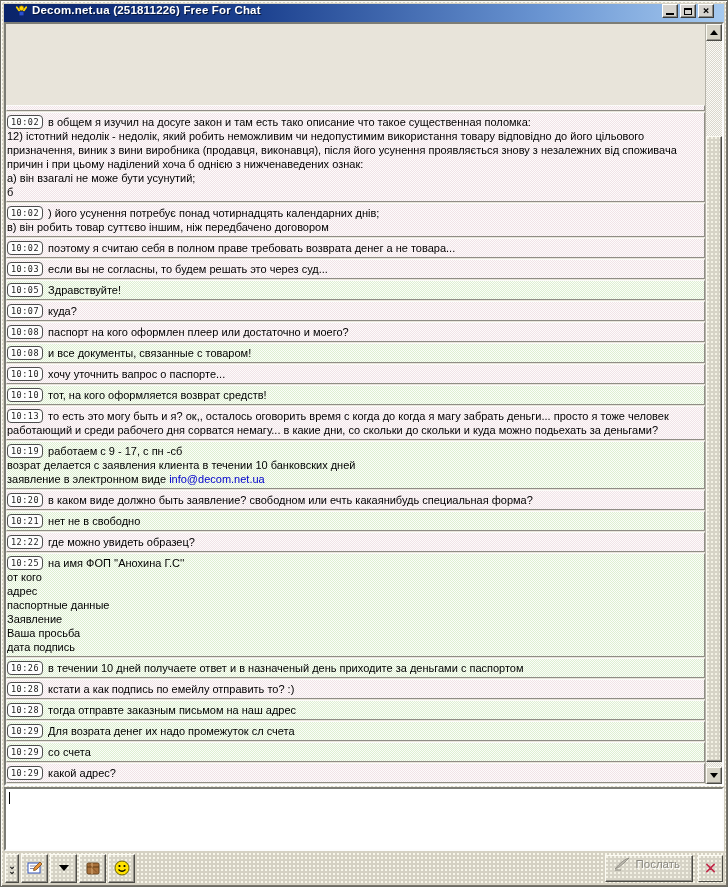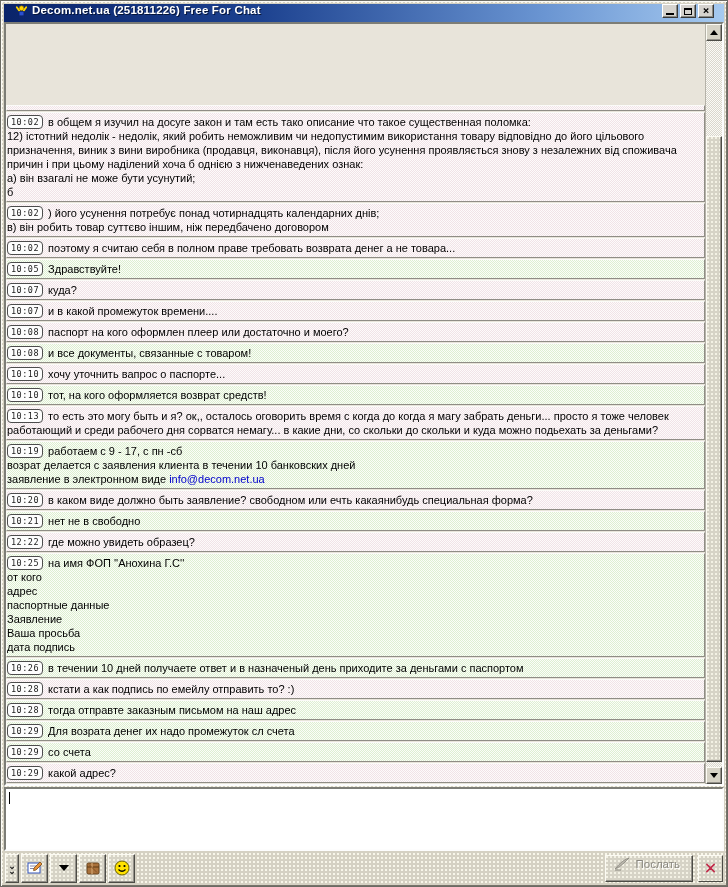--- a/index.html
+++ b/index.html
@@ -173,23 +173,23 @@
         </span>
     </span>
   </div>
 
   <div class="chat-frame">
     <div class="chat-list" id="chat-list">
         <div class="msg pink"></div>
         <div class="msg pink"><span class="tstamp">10:02</span><span class="mtext">в общем я изучил на досуге закон и там есть тако описание что такое существенная поломка:<br>12) істотний недолік - недолік, який робить неможливим чи недопустимим використання товару відповідно до його цільового призначення, виник з вини виробника (продавця, виконавця), після його усунення проявляється знову з незалежних від споживача причин і при цьому наділений хоча б однією з нижченаведених ознак:<br>а) він взагалі не може бути усунутий;<br>б</span></div>
         <div class="msg pink"><span class="tstamp">10:02</span><span class="mtext">) його усунення потребує понад чотирнадцять календарних днів;<br>в) він робить товар суттєво іншим, ніж передбачено договором</span></div>
         <div class="msg pink"><span class="tstamp">10:02</span><span class="mtext">поэтому я считаю себя в полном праве требовать возврата денег а не товара...</span></div>
+        <div class="msg pink"><span class="tstamp">10:03</span><span class="mtext">если вы не согласны, то будем решать это через суд...</span></div>
         <div class="msg green"><span class="tstamp">10:05</span><span class="mtext">Здравствуйте!</span></div>
         <div class="msg pink"><span class="tstamp">10:07</span><span class="mtext">куда?</span></div>
-        <div class="msg pink"><span class="tstamp">10:07</span><span class="mtext">и в какой промежуток времени....</span></div>
         <div class="msg pink"><span class="tstamp">10:08</span><span class="mtext">паспорт на кого оформлен плеер или достаточно и моего?</span></div>
         <div class="msg green"><span class="tstamp">10:08</span><span class="mtext">и все документы, связанные с товаром!</span></div>
         <div class="msg pink"><span class="tstamp">10:10</span><span class="mtext">хочу уточнить вапрос о паспорте...</span></div>
         <div class="msg green"><span class="tstamp">10:10</span><span class="mtext">тот, на кого оформляется возврат средств!</span></div>
         <div class="msg pink"><span class="tstamp">10:13</span><span class="mtext">то есть это могу быть и я? ок,, осталось оговорить время с когда до когда я магу забрать деньги... просто я тоже человек работающий и среди рабочего дня сорватся немагу... в какие дни, со скольки до скольки и куда можно подьехать за деньгами?</span></div>
         <div class="msg green"><span class="tstamp">10:19</span><span class="mtext">работаем с 9 - 17, с пн -сб<br>возрат делается с заявления клиента в течении 10 банковских дней<br>заявление в электронном виде <a class="maillink" href="#">info@decom.net.ua</a></span></div>
         <div class="msg pink"><span class="tstamp">10:20</span><span class="mtext">в каком виде должно быть заявление? свободном или ечть какаянибудь специальная форма?</span></div>
         <div class="msg green"><span class="tstamp">10:21</span><span class="mtext">нет не в свободно</span></div>
         <div class="msg pink"><span class="tstamp">12:22</span><span class="mtext">где можно увидеть образец?</span></div>
         <div class="msg green"><span class="tstamp">10:25</span><span class="mtext">на имя ФОП ''Анохина Г.С''<br>от кого<br>адрес<br>паспортные данные<br>Заявление<br>Ваша просьба<br>дата подпись</span></div>

